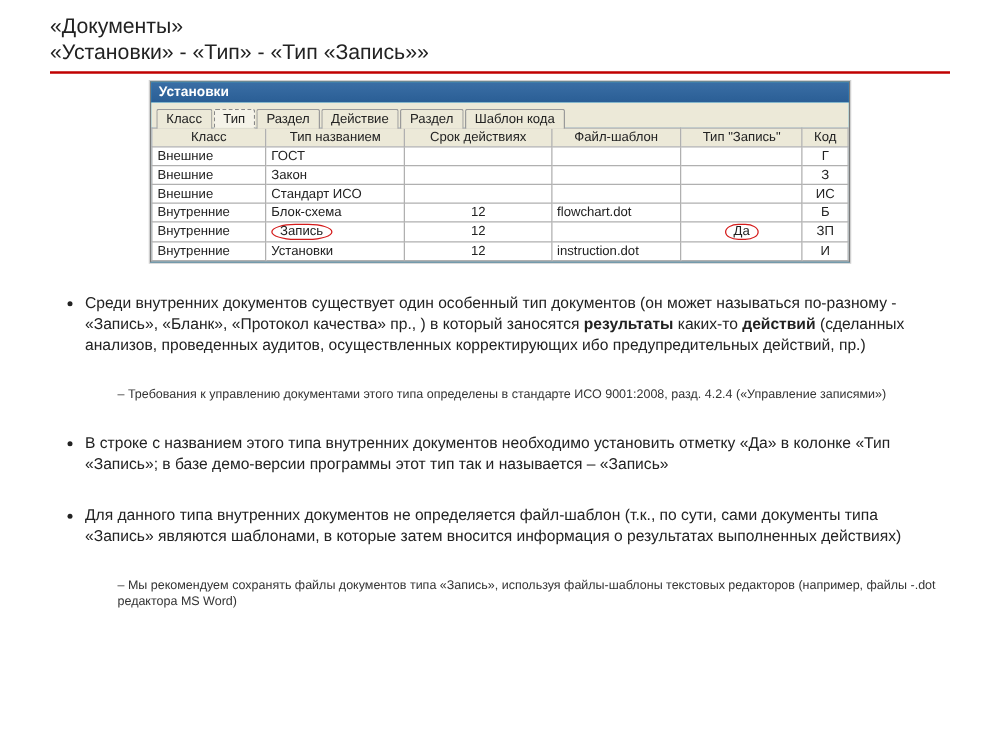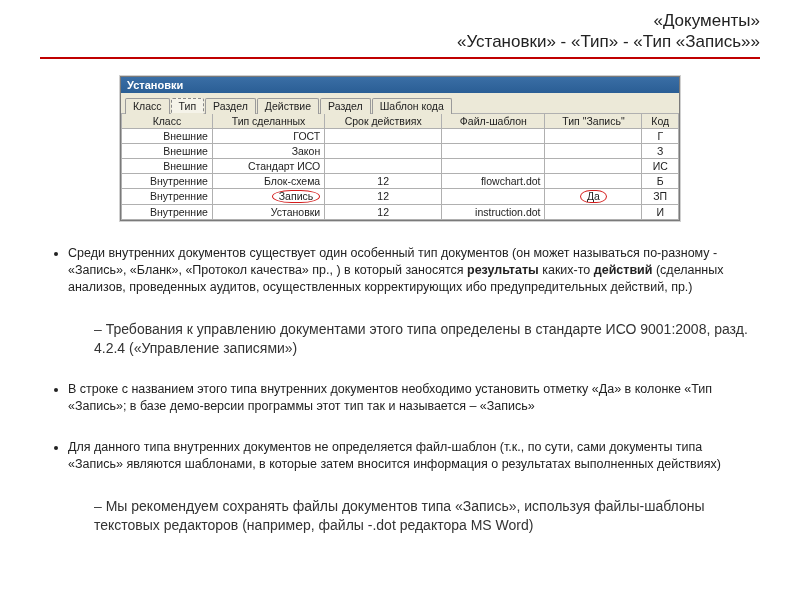--- a/index.html
+++ b/index.html
@@ -6,26 +6,25 @@
   body {
     font-family: Arial, "Helvetica Neue", sans-serif;
     background: #fff;
     width: 800px;
     height: 600px;
     overflow: hidden;
     padding: 10px 40px 10px 40px;
     color: #222;
   }
   .header {
-    text-align: right;
     font-size: 17px;
     line-height: 1.25;
     padding-bottom: 4px;
     border-bottom: 2px solid #c00000;
-    margin-bottom: 17px;
+    margin-bottom: 6px;
   }
   .app-window {
     margin-left: 80px;
     width: 560px;
     border: 1px solid #7a7a7a;
     box-shadow: 0 0 0 1px #d0d0d0;
     background: #0ea5e9;
     font-family: Tahoma, sans-serif;
     font-size: 10.5px;
   }
@@ -62,21 +61,21 @@
   .grid {
     border-top: 1px solid #9a9a9a;
     background: #fff;
     border-collapse: collapse;
     width: 100%;
     font-size: 10.5px;
   }
   .grid th, .grid td {
     border: 1px solid #b0b0b0;
     padding: 1px 4px;
-    text-align: right;
+    text-align: left;
     white-space: nowrap;
     height: 15px;
   }
   .grid th {
     background: #ece9d8;
     text-align: center;
     font-weight: normal;
   }
   .grid td.num { text-align: center; }
   .circ {
@@ -88,21 +87,21 @@
   }
   .content {
     font-size: 12.5px;
     line-height: 1.35;
     margin-top: 10px;
   }
   .content ul { list-style: disc; padding-left: 28px; }
   .content ul ul { list-style: none; padding-left: 26px; margin-top: 3px; }
   .content ul ul li::before { content: "–  "; color: #444; }
   .content li { margin-bottom: 6px; margin-top: 24px; }
-  .content li li { margin-bottom: 4px; font-size: 14px; color: #333; }
+  .content li li { margin-bottom: 4px; font-size: 10px; color: #333; }
   .bold { font-weight: bold; }
 </style>
 </head>
 <body>
 
 <div class="header">
   <div>«Документы»</div>
   <div>«Установки» - «Тип» - «Тип «Запись»»</div>
 </div>
 
@@ -115,21 +114,21 @@
       <div class="tab active">Тип</div>
       <div class="tab">Раздел</div>
       <div class="tab">Действие</div>
       <div class="tab">Раздел</div>
       <div class="tab">Шаблон кода</div>
     </div>
   <table class="grid">
     <thead>
         <tr id="grid-head">
           <th>Класс</th>
-          <th>Тип сделанных</th>
+          <th>Тип названием</th>
           <th>Срок действиях</th>
           <th>Файл-шаблон</th>
           <th>Тип "Запись"</th>
           <th>Код</th>
         </tr>
       </thead>
     <tbody id="grid-body">
         <tr>
           <td>Внешние</td>
           <td>ГОСТ</td>

